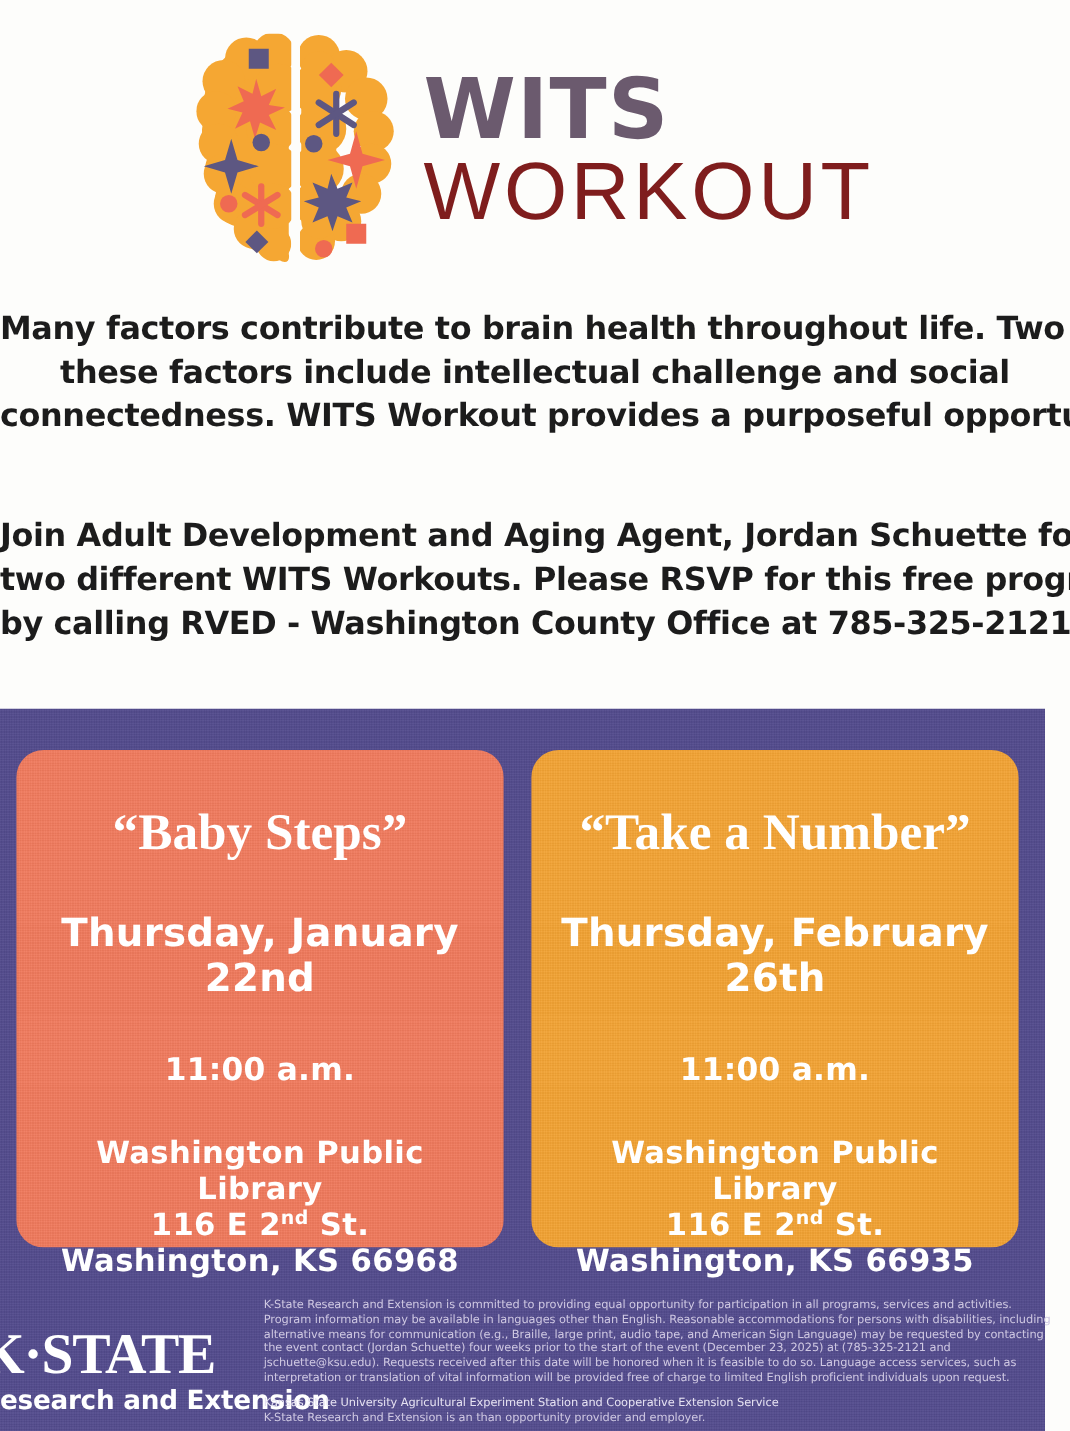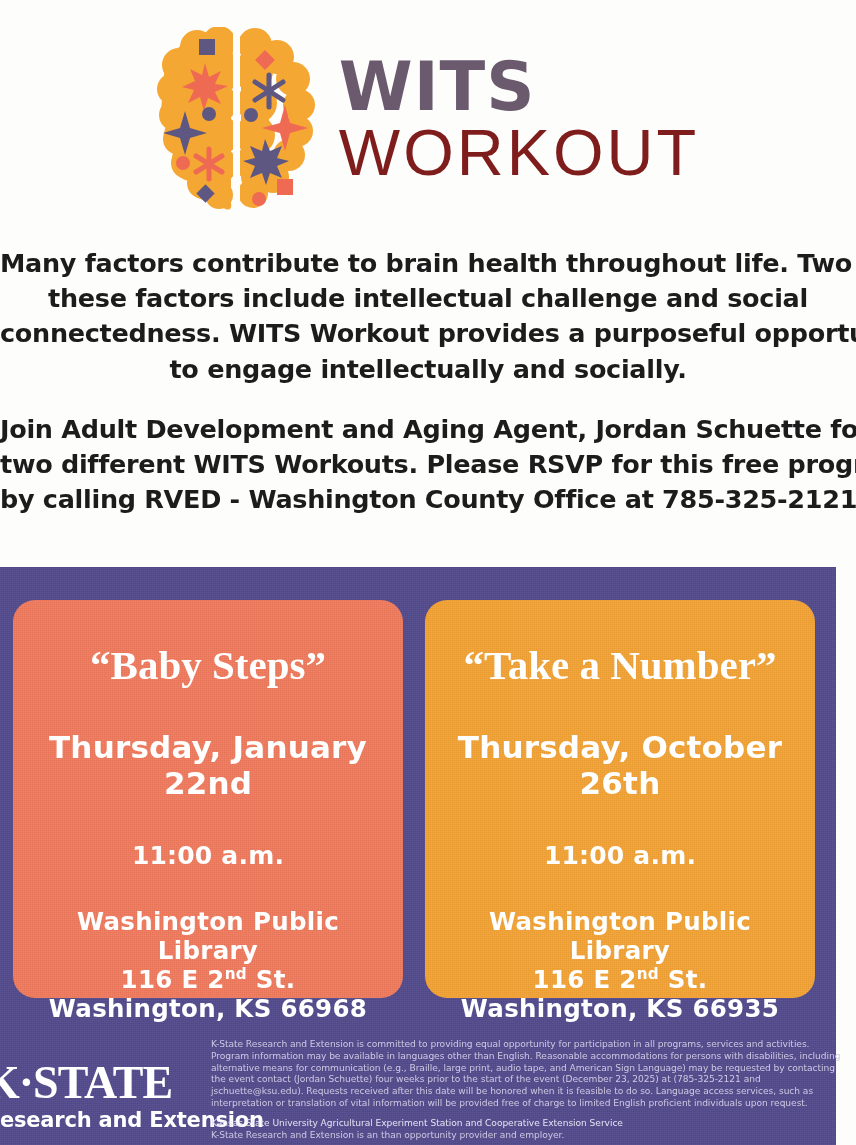--- a/index.html
+++ b/index.html
@@ -268,21 +268,20 @@
     <div class="brand-text">
       <span class="brand-wits">WITS</span>
       <span class="brand-workout">WORKOUT</span>
     </div>
   </div>
 
   <div class="copy p1">
     <span class="line">Many factors contribute to brain health throughout life. Two of</span>
     <span class="line">these factors include intellectual challenge and social</span>
     <span class="line">connectedness. WITS Workout provides a purposeful opportunity</span>
-    <span class="line">to engage intellectually and socially.</span>
   </div>
 
   <div class="copy p2">
     <span class="line">Join Adult Development and Aging Agent, Jordan Schuette for</span>
     <span class="line">two different WITS Workouts. Please RSVP for this free program</span>
     <span class="line">by calling RVED - Washington County Office at 785-325-2121.</span>
   </div>
 
   <div class="purple"></div>
 
@@ -293,21 +292,21 @@
     <div class="card-venue">
       <span class="vline">Washington Public</span>
       <span class="vline">Library</span>
       <span class="vline"><span>116 E 2</span><sup>nd</sup><span> St.</span></span>
       <span class="vline">Washington, KS 66968</span>
     </div>
   </div>
 
   <div class="card right">
     <div class="card-title">“Take a Number”</div>
-    <div class="card-date">Thursday, October 26th</div>
+    <div class="card-date">Thursday, February 26th</div>
     <div class="card-time">11:00 a.m.</div>
     <div class="card-venue">
       <span class="vline">Washington Public</span>
       <span class="vline">Library</span>
       <span class="vline"><span>116 E 2</span><sup>nd</sup><span> St.</span></span>
       <span class="vline">Washington, KS 66935</span>
     </div>
   </div>
 
   <div class="kstate">

